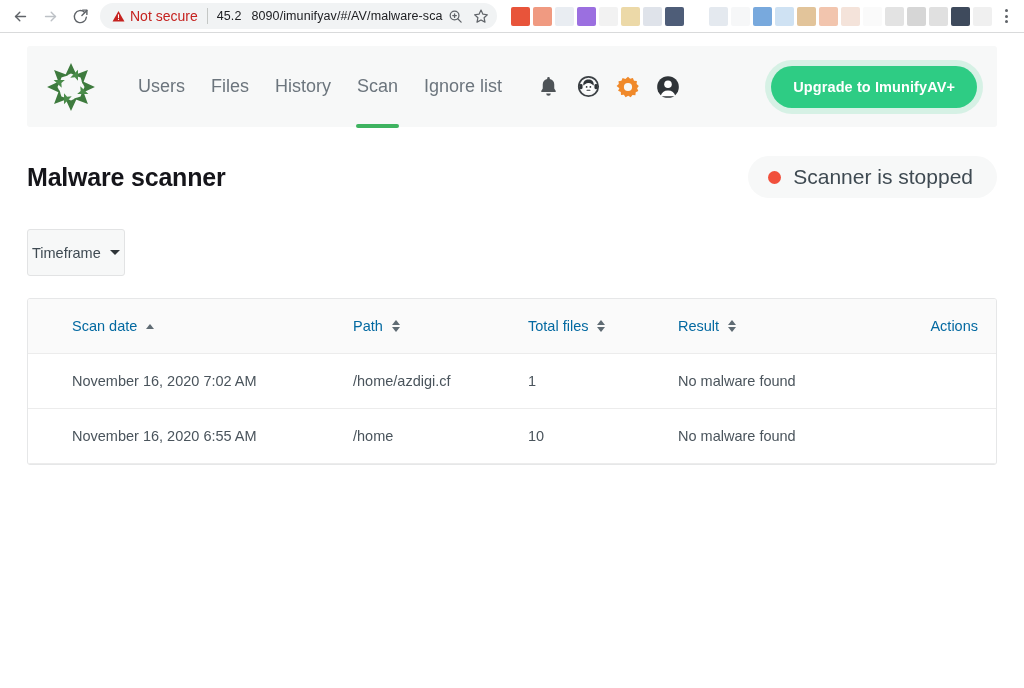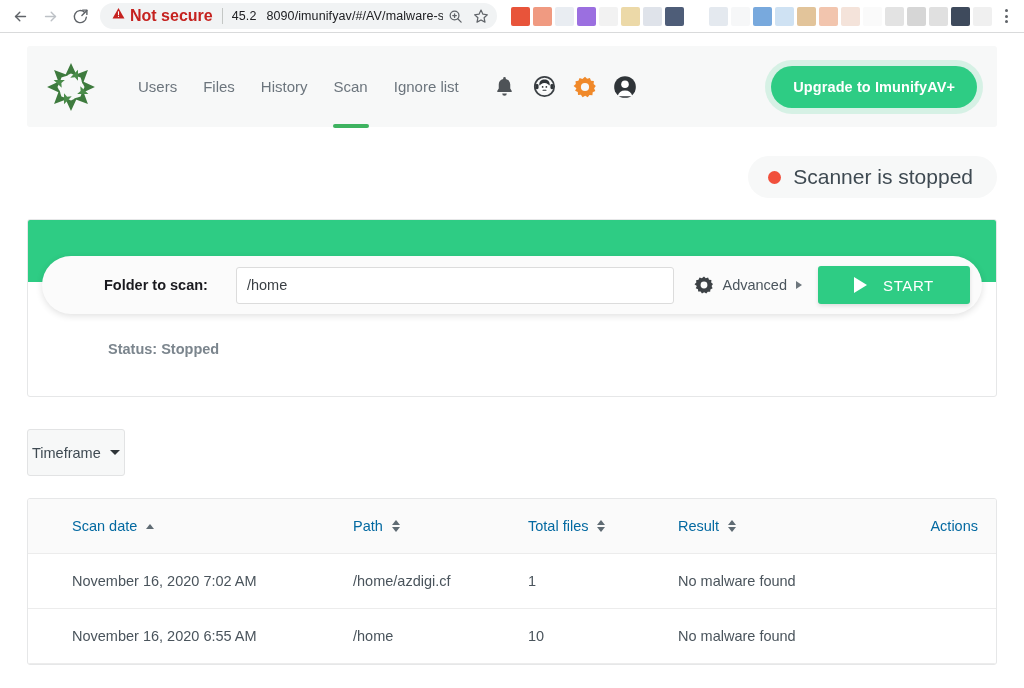--- a/index.html
+++ b/index.html
@@ -35,26 +35,25 @@
     height: 26px;
     margin: 0 8px 0 6px;
     background: #f1f3f4;
     border-radius: 13px;
     display: flex;
     align-items: center;
     padding: 0 4px 0 12px;
     min-width: 0;
   }
   .not-secure {
-    display: flex; gap: 5px;
+    display: flex; align-items: center; gap: 5px;
     color: #c5221f;
-    font-size: 16px;
+    font-size: 14px;
     white-space: nowrap;
     flex: none;
-    font-weight: bold;
   }
   .warn-tri { display:block; }
   .omni-sep {
     width: 1px; height: 16px; background: #c4c7c5;
     margin: 0 9px; flex: none;
   }
   .url-text {
     font-size: 12.5px;
     color: #202124;
     white-space: nowrap;
@@ -121,21 +120,21 @@
   .logo-name .lt { color: #5cb85c; font-weight: 400; }
   .logo-name .hv { color: #2f6b35; font-weight: 700; }
   .logo-ver {
     font-size: 9.5px; color: #9aa1a6; margin-top: 2px; letter-spacing: 0.2px;
   }
 
   .nav { display: flex; align-items: stretch; margin-left: 28px; height: 100%; }
   .nav-item {
     display: flex; align-items: center;
     padding: 0 13px;
-    font-size: 15px;
+    font-size: 18px;
     color: #6c757d;
     position: relative;
     white-space: nowrap;
   }
   .nav-item.active { color: #6c757d; }
   .nav-item.active::after {
     content: "";
     position: absolute;
     left: 12px; right: 12px; bottom: -1px;
     height: 4px;
@@ -504,46 +503,27 @@
             <circle cx="12" cy="9.4" r="3.5" fill="#ffffff"></circle>
             <path d="M5.2 20.6a7 7 0 0 1 13.6 0z" fill="#ffffff"></path>
           </svg>
       </div>
     </div>
 
     <button class="upgrade-btn">Upgrade to ImunifyAV+</button>
   </div>
 
   <div class="title-row">
+    <div class="page-title">Malware scanner</div>
     <div class="status-pill">
       <span class="status-dot"></span>
       <span class="status-pill-text">Scanner is stopped</span>
     </div>
   </div>
 
-  <div class="scan-card">
-    <div class="scan-green"></div>
-    <div class="scan-pill">
-      <div class="folder-label">Folder to scan:</div>
-      <input class="folder-input" type="text" value="/home" style="">
-      <div class="advanced">
-        <svg width="20" height="20" viewBox="0 0 24 24" fill="#3c4145">
-            <path d="M12 1.8l2.1 2.0 2.8-.8 1.1 2.7 2.9.4-.3 2.9 2.2 1.9-1.7 2.4 1.2 2.7-2.6 1.3-.3 2.9-2.9-.2-1.8 2.3-2.5-1.5-2.6 1.4-1.7-2.4-2.9.1-.2-2.9-2.7-1.2 1.3-2.6L.6 11l2.2-1.9-.3-2.9 2.9-.5 1.2-2.7 2.8.9z"></path>
-            <circle cx="12" cy="12" r="4.1" fill="#fbfbfb"></circle>
-          </svg>
-        <span class="advanced-label">Advanced</span>
-        <span class="adv-caret"></span>
-      </div>
-      <button class="start-btn">
-        <span class="play-tri"></span>
-        <span>START</span>
-      </button>
-    </div>
-    <div class="scan-status">Status: Stopped</div>
-  </div>
 
   <div class="timeframe-wrap">
     <button class="timeframe-btn">
       <span>Timeframe</span>
       <span class="tf-caret"></span>
     </button>
   </div>
 
   <div class="table-card">
     <table>

